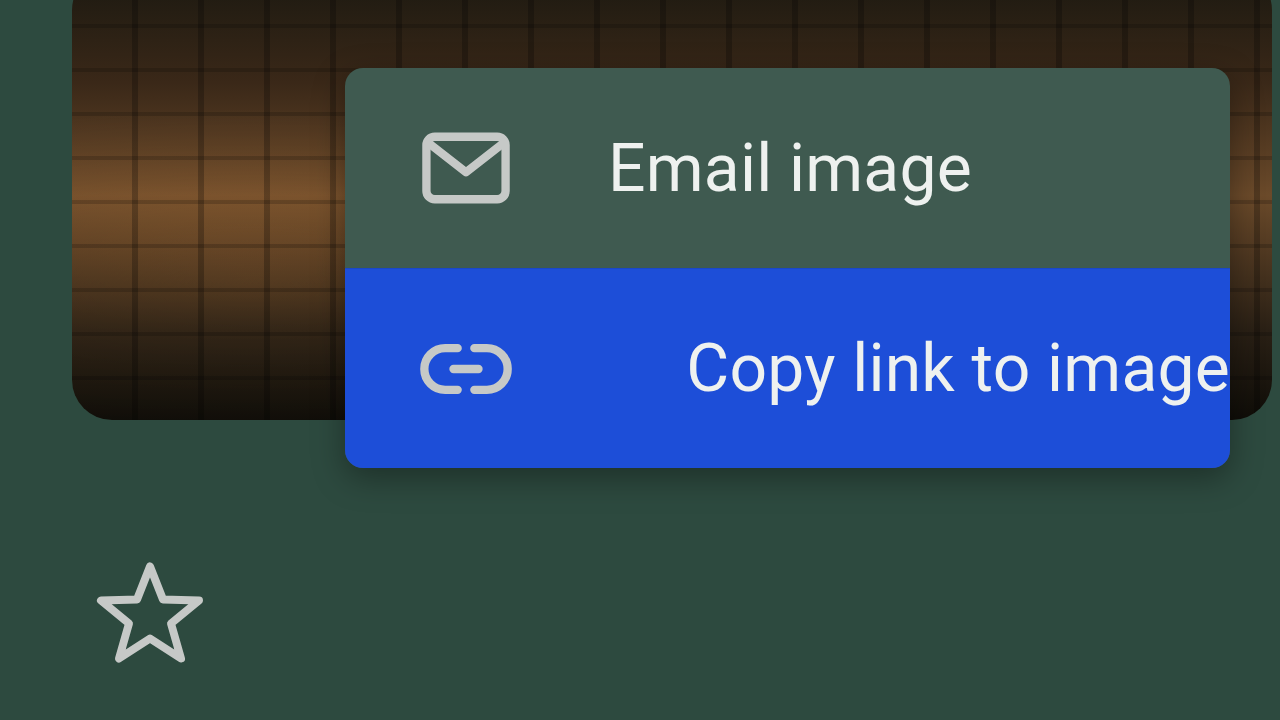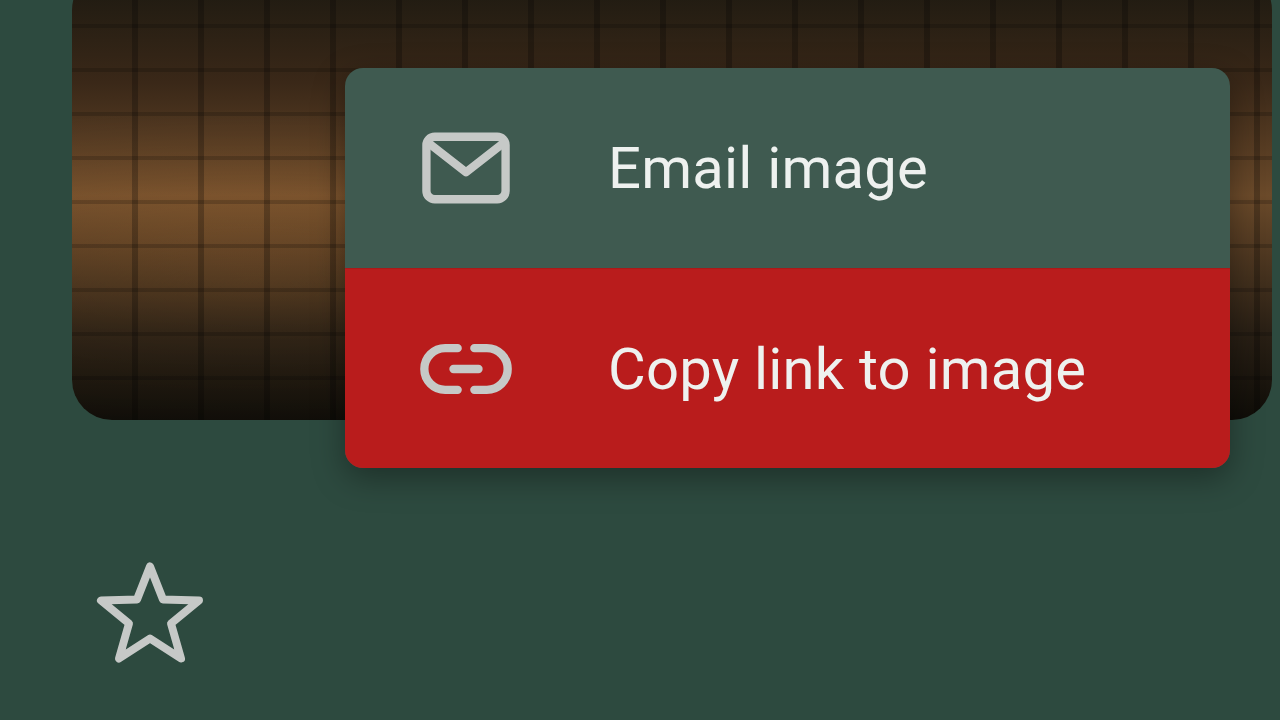--- a/index.html
+++ b/index.html
@@ -53,33 +53,34 @@
       display: flex;
       align-items: center;
       height: 200px;
       padding-left: 68px;
       gap: 90px;
       color: #eef1ef;
       cursor: pointer;
       user-select: none;
     }
     .menu-item.highlight {
-      background: #b91c1c;
+      background: #1d4ed8;
+      justify-content: space-between;
     }
     .menu-item + .menu-item {
       border-top: 1px solid rgba(0,0,0,.08);
     }
     .menu-icon {
       width: 105px; height: 105px;
       color: #c6c9c7;
       flex-shrink: 0;
       display: flex; align-items: center; justify-content: center;
     }
     .menu-label {
-      font-size: 58px;
+      font-size: 66px;
       font-weight: 400;
       letter-spacing: .2px;
     }
   </style>
 </head>
 <body>
 
 <div class="photo"></div>
 
 <div class="star">

